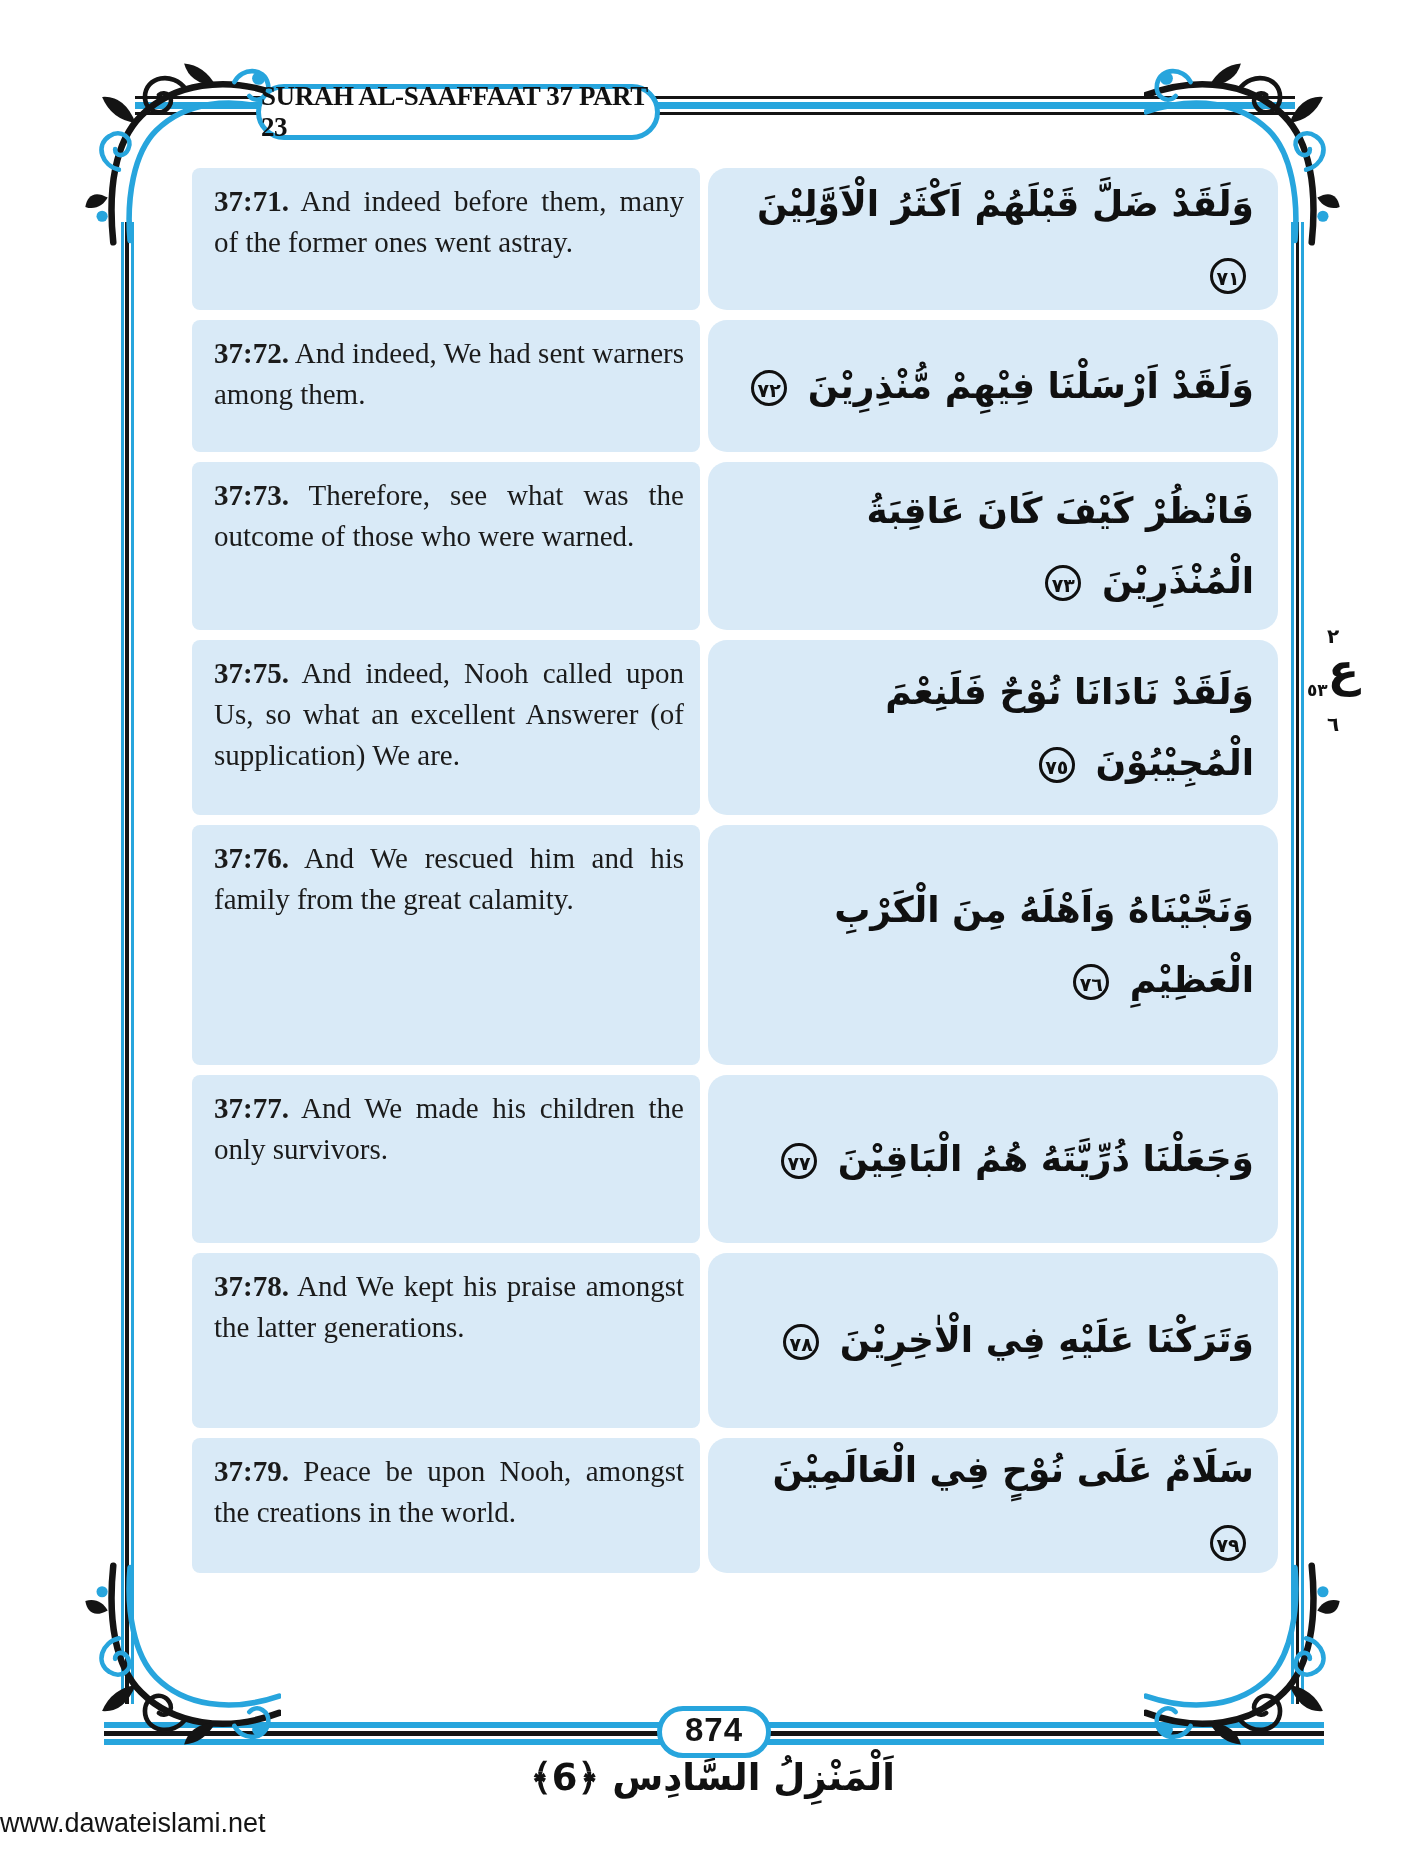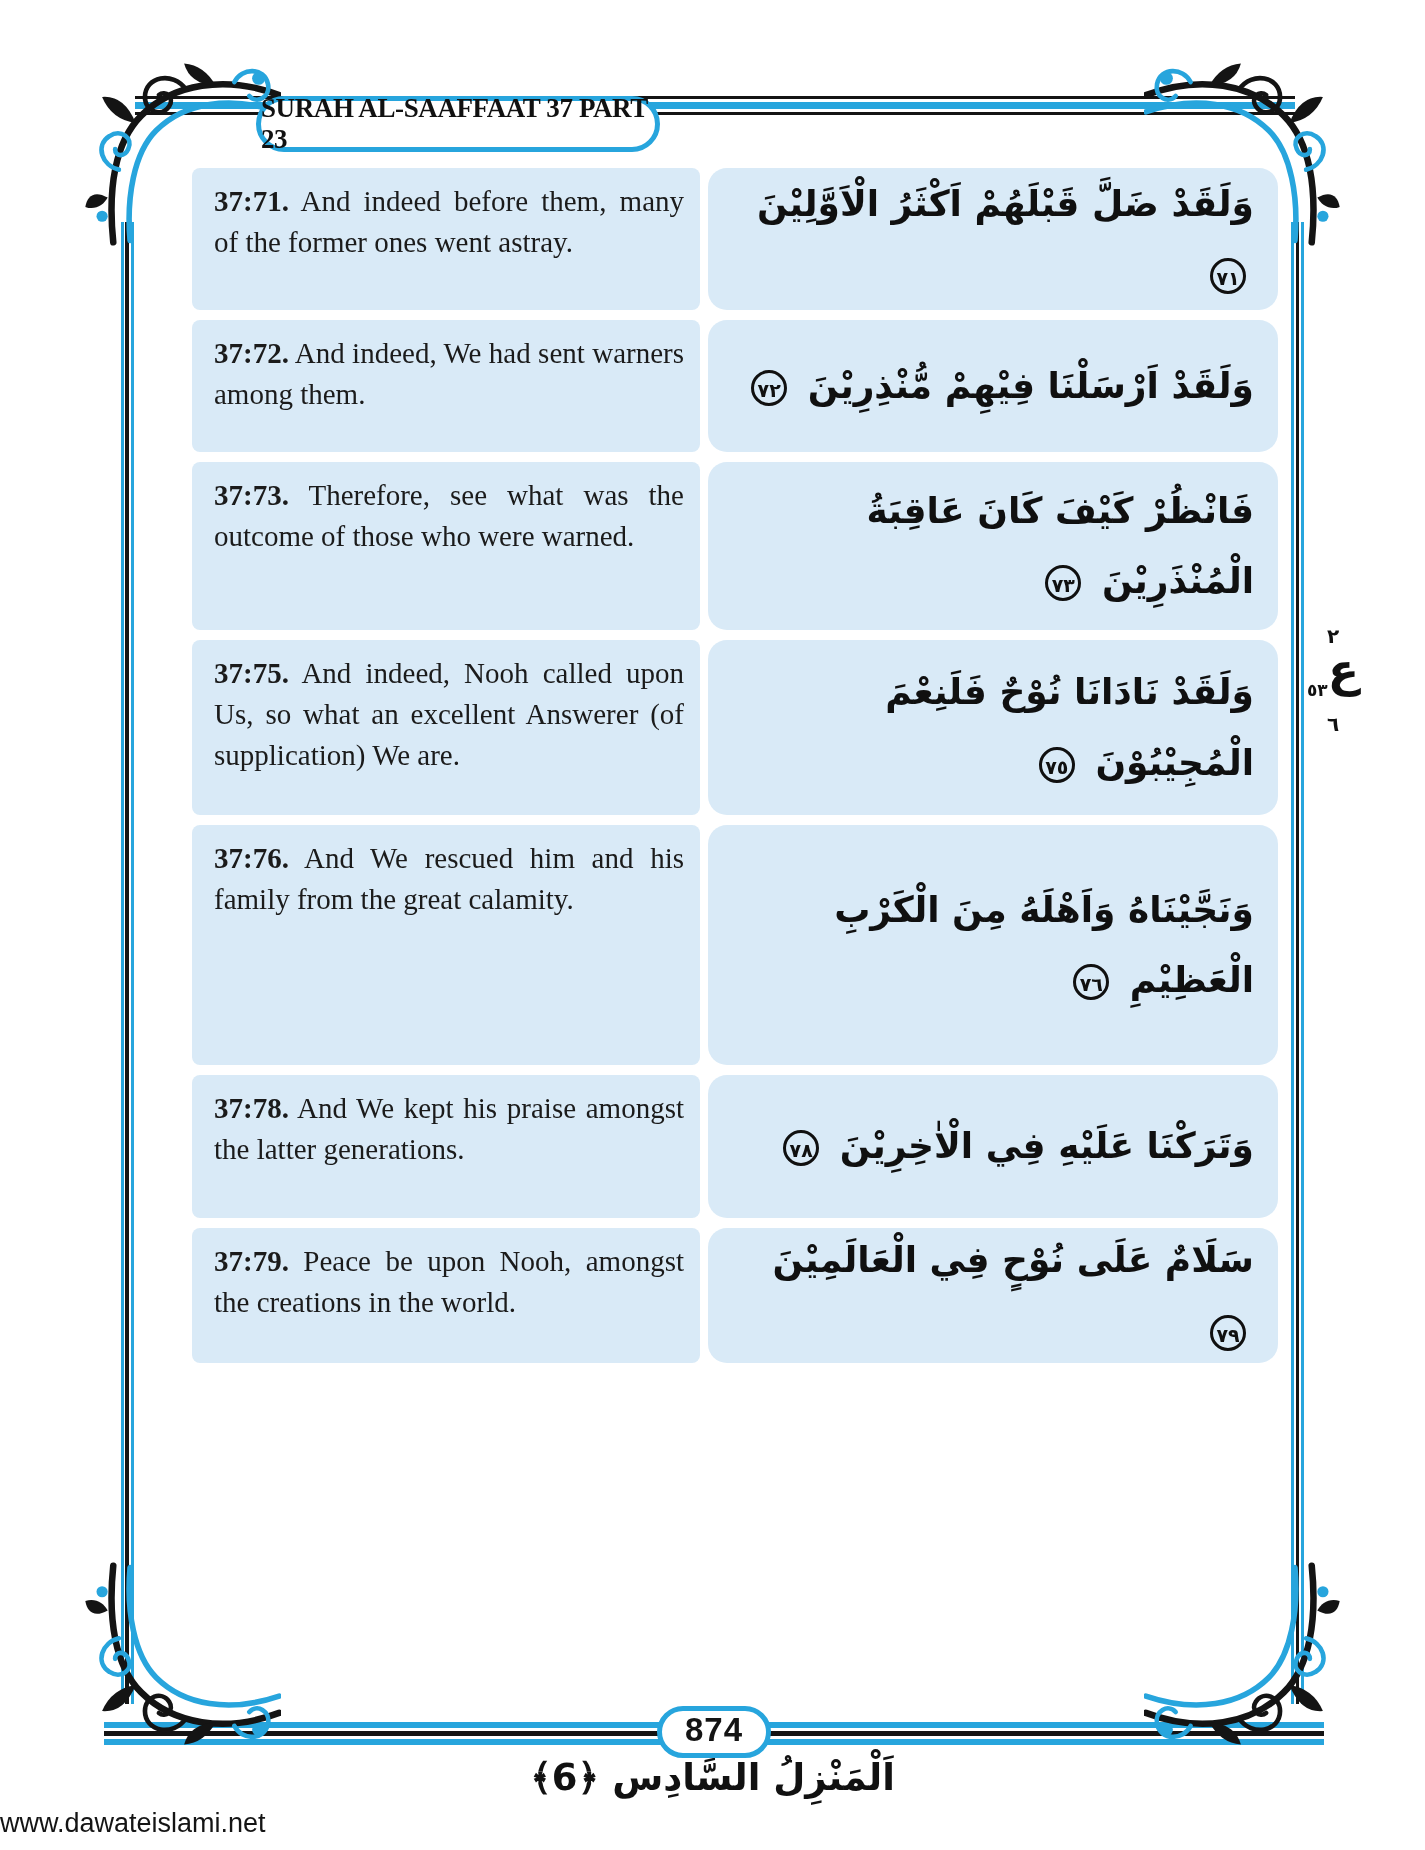--- a/index.html
+++ b/index.html
@@ -23,42 +23,42 @@
     background:linear-gradient(to bottom,#27A5DD 0 6px,#fff 6px 9px,#141414 9px 14px,#fff 14px 17px,#27A5DD 17px 23px);
     z-index:1;
   }
   
   .corner{position:absolute;width:205px;height:190px;z-index:2;}
   .corner.tl{left:76px;top:56px;}
   .corner.tr{left:1144px;top:56px;transform:scaleX(-1);}
   .corner.bl{left:76px;top:1562px;transform:scaleY(-1);}
   .corner.br{left:1144px;top:1562px;transform:scale(-1,-1);}
   
-  .badge{position:absolute;top:96px;height:56px;background:#fff;border:5px solid #27A5DD;
+  .badge{position:absolute;top:84px;height:56px;background:#fff;border:5px solid #27A5DD;
     border-radius:33px;display:flex;align-items:center;justify-content:center;z-index:3;box-sizing:border-box;}
   .badge.en{left:256px;width:404px;font-family:"Liberation Serif",serif;font-weight:bold;
     font-size:27px;letter-spacing:-0.4px;color:#111;}
   .badge.ar{left:754px;width:358px;direction:rtl;font-family:"DejaVu Sans",sans-serif;
     font-weight:bold;font-size:28px;color:#111;}
   
   .content{position:absolute;left:192px;top:168px;width:1086px;display:flex;flex-direction:column;gap:10px;z-index:2;}
   .row{display:flex;gap:8px;}
   .en-box{width:508px;box-sizing:border-box;background:#D9EAF7;border-radius:8px;
     padding:13px 16px 0 22px;font-family:"Liberation Serif",serif;font-size:29px;line-height:41px;
     text-align:justify;color:#1b1b1b;}
   .en-box .ref{font-weight:bold;}
   .ar-box{width:570px;box-sizing:border-box;background:#D9EAF7;border-radius:19px;
     display:flex;align-items:center;direction:rtl;padding:6px 24px;}
   .ar-box p{margin:0;font-family:"DejaVu Sans",sans-serif;font-weight:bold;font-size:36px;
     line-height:1.95;text-align:right;color:#101010;}
   .vcircle{display:inline-block;width:36px;height:36px;border:3px solid #101010;border-radius:50%;
     font-size:19px;line-height:34px;text-align:center;vertical-align:middle;margin:0 8px 0 0;
     font-family:"DejaVu Sans",sans-serif;font-weight:bold;box-sizing:border-box;}
   .r1{height:142px}.r2{height:132px}.r3{height:168px}.r4{height:125px}.r5{height:175px}
-  .r6{height:240px}.r7{height:168px}.r8{height:143px}.r9{height:135px}
+  .r6{height:240px}.r7{height:168px}.r8{height:175px}.r9{height:135px}
   
   .ruku{position:absolute;left:1302px;top:626px;width:62px;text-align:center;z-index:2;
     font-family:"DejaVu Sans",sans-serif;font-weight:bold;color:#111;direction:rtl;}
   .ruku .n-top{font-size:20px;line-height:20px;}
   .ruku .ain{font-size:46px;line-height:48px;}
   .ruku .ain sub{font-size:17px;}
   .ruku .n-bot{font-size:20px;line-height:20px;}
   
   .pagenum{position:absolute;left:657px;top:1706px;width:114px;height:52px;background:#fff;
     border:5px solid #27A5DD;border-radius:30px;display:flex;align-items:flex-start;justify-content:center;
@@ -192,20 +192,30 @@
       <div class="en-box">
         <span class="ref">37:76.</span>
         <span>And We rescued him and his family from the great calamity.</span>
       </div>
       <div class="ar-box">
         <p><span>وَنَجَّيْنَاهُ وَاَهْلَهُ مِنَ الْكَرْبِ الْعَظِيْمِ</span>
         <span class="vcircle">٧٦</span></p>
       </div>
     </div>
 
+    <div class="row r7">
+      <div class="en-box">
+        <span class="ref">37:77.</span>
+        <span>And We made his children the only survivors.</span>
+      </div>
+      <div class="ar-box">
+        <p><span>وَجَعَلْنَا ذُرِّيَّتَهُ هُمُ الْبَاقِيْنَ</span>
+        <span class="vcircle">٧٧</span></p>
+      </div>
+    </div>
 
     <div class="row r8">
       <div class="en-box">
         <span class="ref">37:78.</span>
         <span>And We kept his praise amongst the latter generations.</span>
       </div>
       <div class="ar-box">
         <p><span>وَتَرَكْنَا عَلَيْهِ فِي الْاٰخِرِيْنَ</span>
         <span class="vcircle">٧٨</span></p>
       </div>

